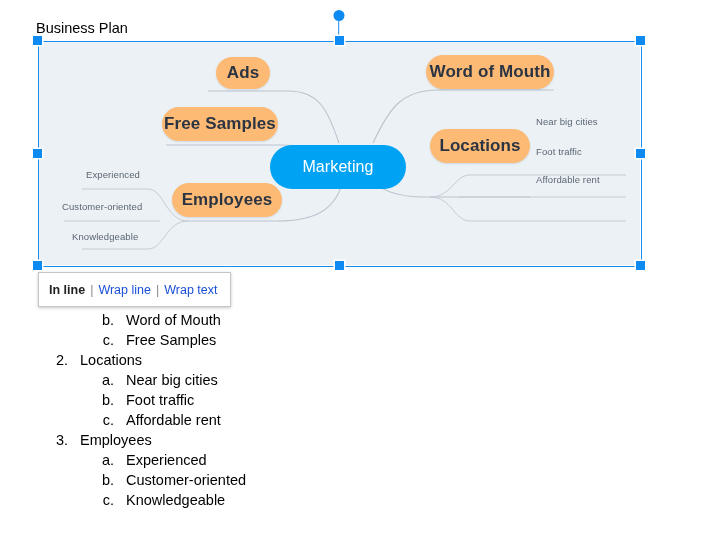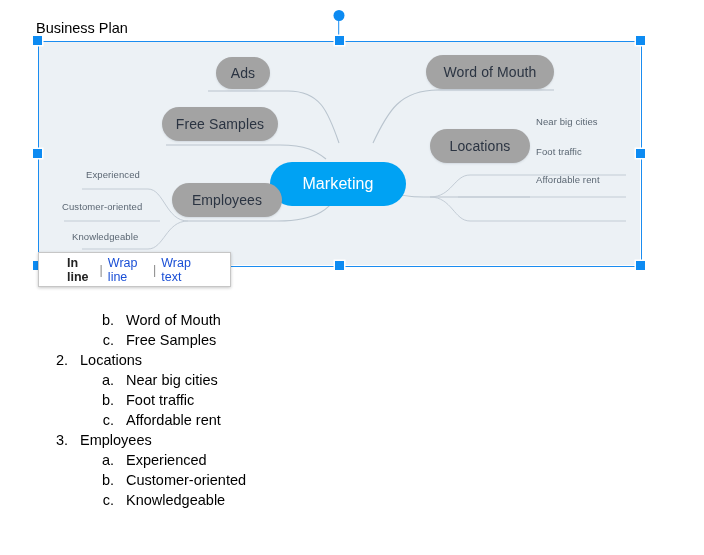--- a/index.html
+++ b/index.html
@@ -84,62 +84,61 @@
   
   #connectors {
     position: absolute;
     left: 0;
     top: 0;
     width: 602px;
     height: 224px;
   }
   .node {
     position: absolute;
-    background: #a3a3a3;
+    background: #fdba74;
     border-radius: 22px;
     box-shadow: 0 1px 2px rgba(80,100,120,0.16);
     display: flex;
     align-items: center;
     justify-content: center;
     color: #2b3442;
-    font-weight: normal;
-    font-size: 14px;
+    font-weight: bold;
+    font-size: 17px;
     letter-spacing: 0.1px;
     white-space: nowrap;
   }
   .node.center {
     background: #00A2F3;
     color: #ffffff;
     font-weight: normal;
     font-size: 16px;
     border-radius: 26px;
     box-shadow: none;
-    margin-top: 17px;
   }
   .leaf {
     position: absolute;
     color: #5a6672;
     font-size: 9.5px;
     white-space: nowrap;
     letter-spacing: 0.1px;
   }
 
   
   #text-wrap-popup {
     position: absolute;
     left: 38px;
-    top: 252px;
+    top: 272px;
     width: 193px;
     height: 35px;
     background: #ffffff;
     border: 1px solid #c6c6c6;
     box-shadow: 0 1px 3px rgba(0,0,0,0.22);
     display: flex;
     align-items: center;
-    padding: 0 28px;
+    padding: 0 10px;
     box-sizing: border-box;
     font-size: 12.5px;
   }
   #text-wrap-popup .opt {
     color: #1a4fd6;
     cursor: pointer;
   }
   #text-wrap-popup .opt.active {
     color: #222222;
     font-weight: bold;

